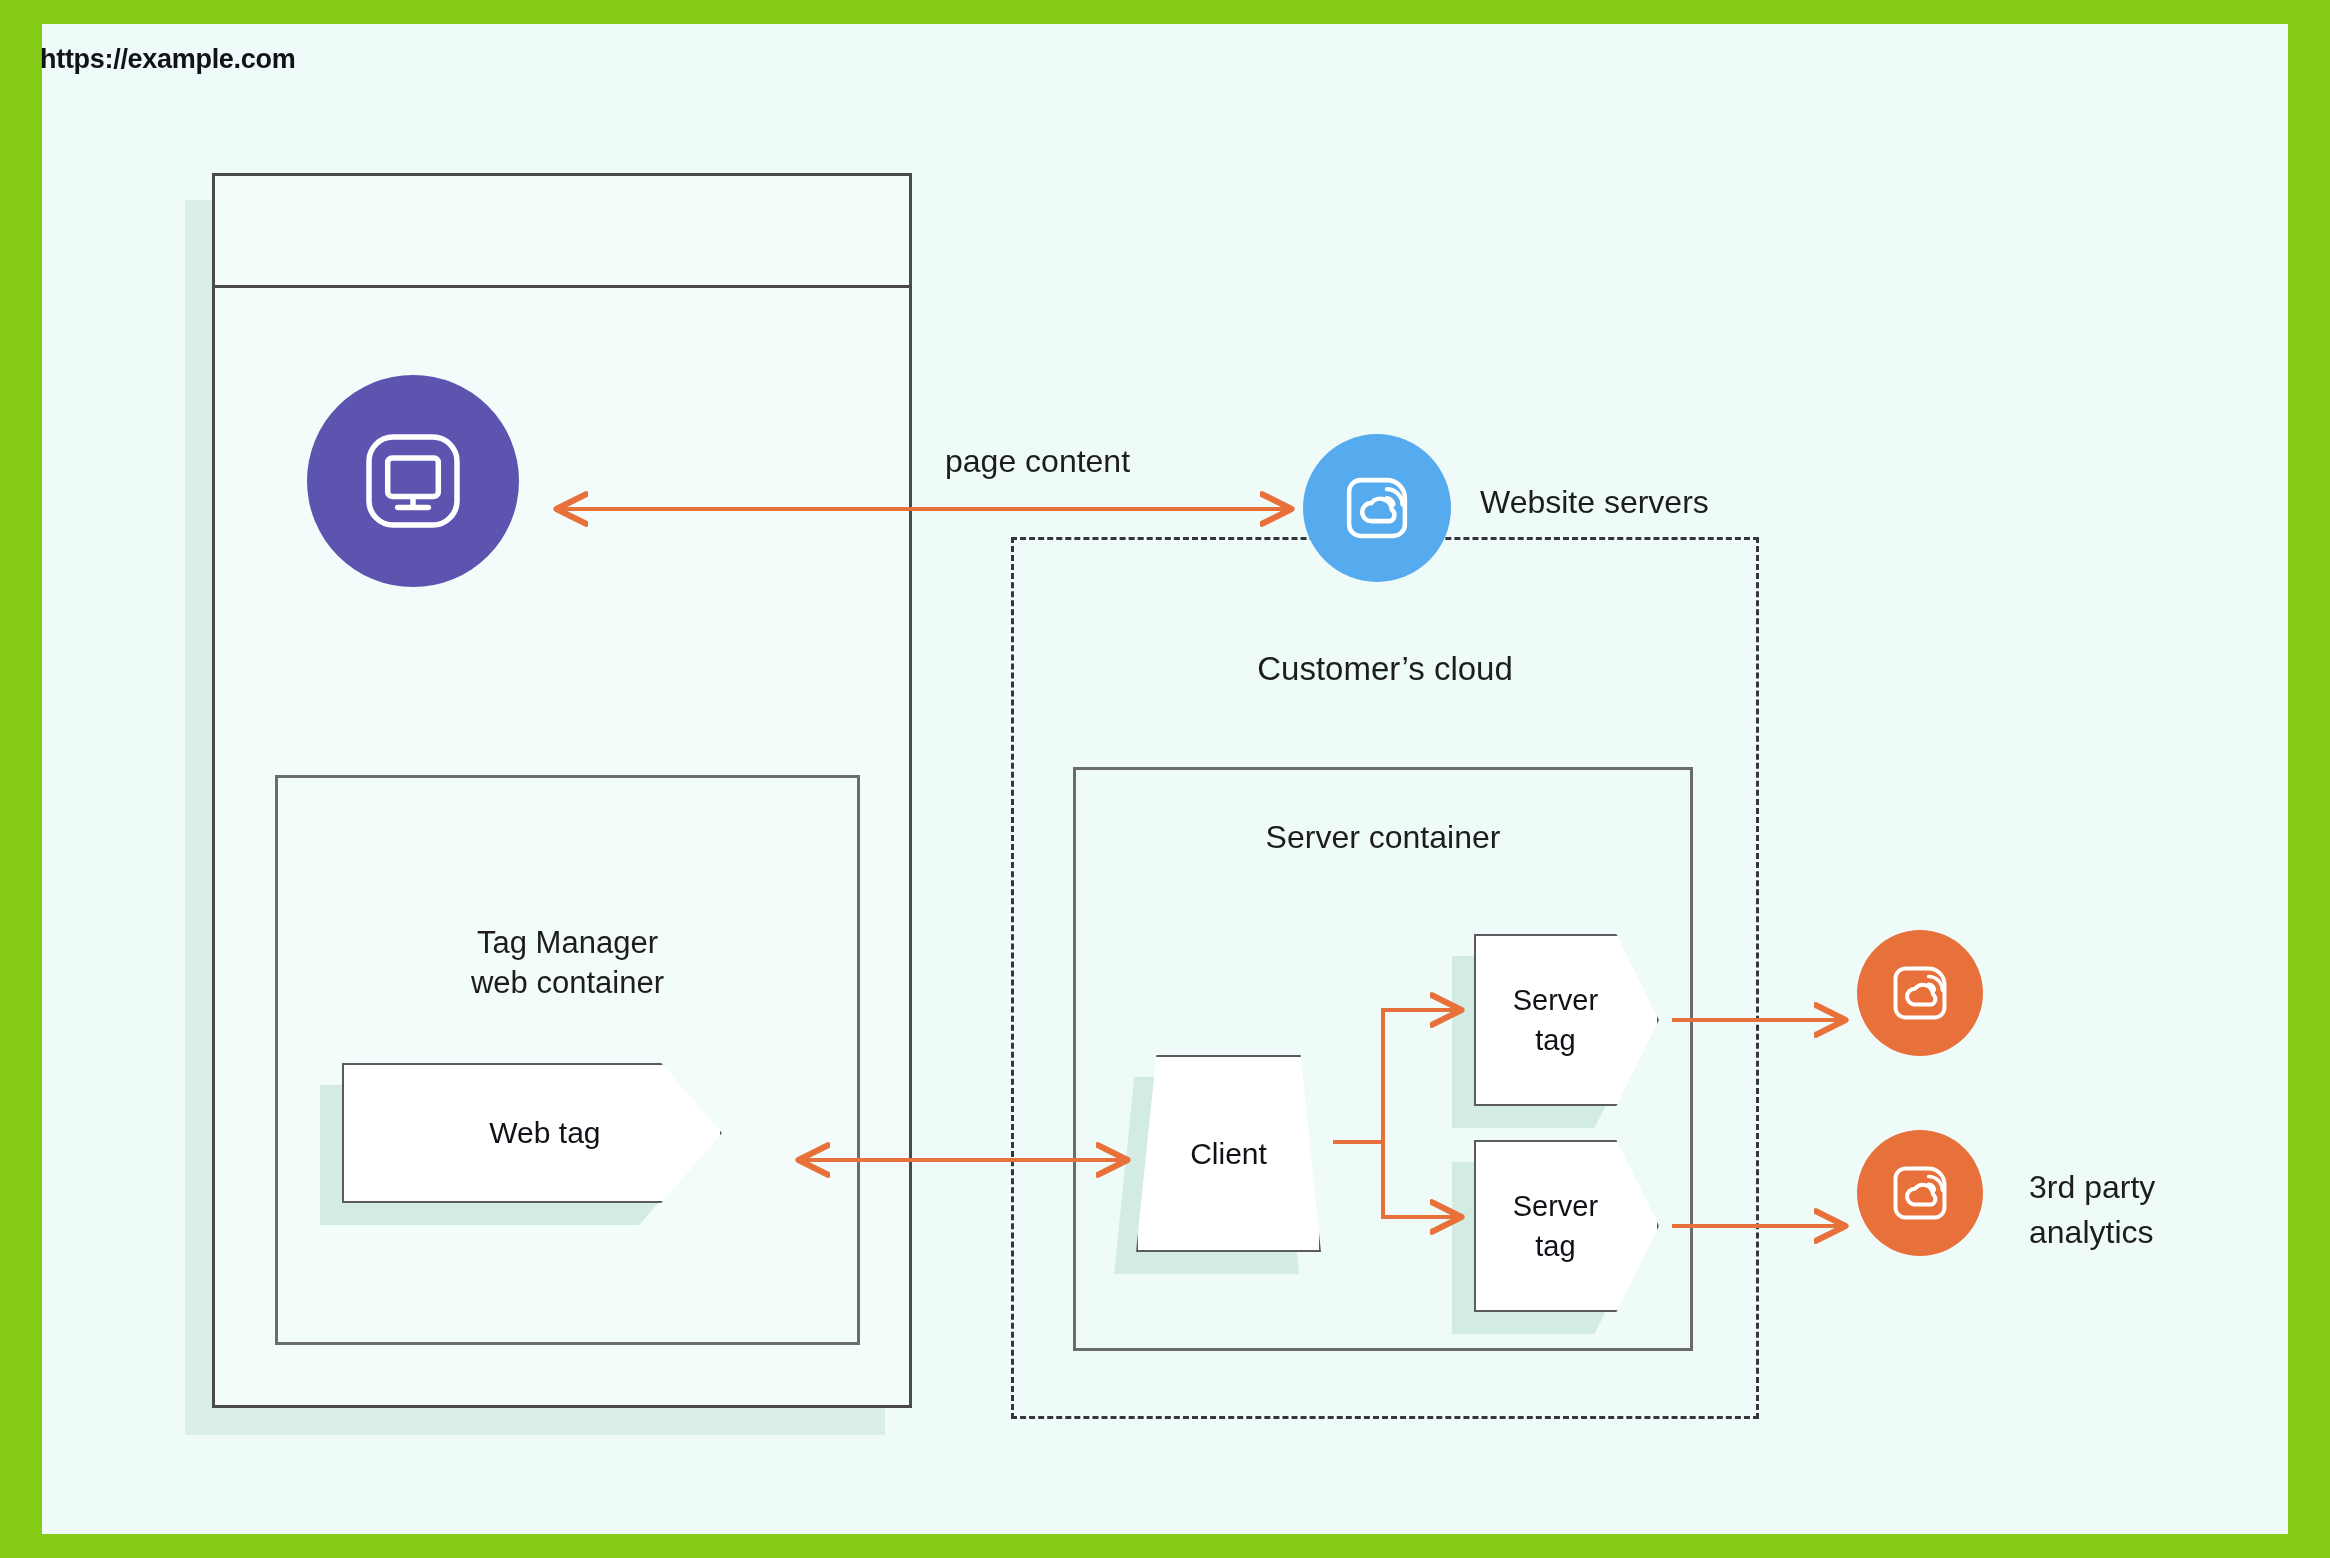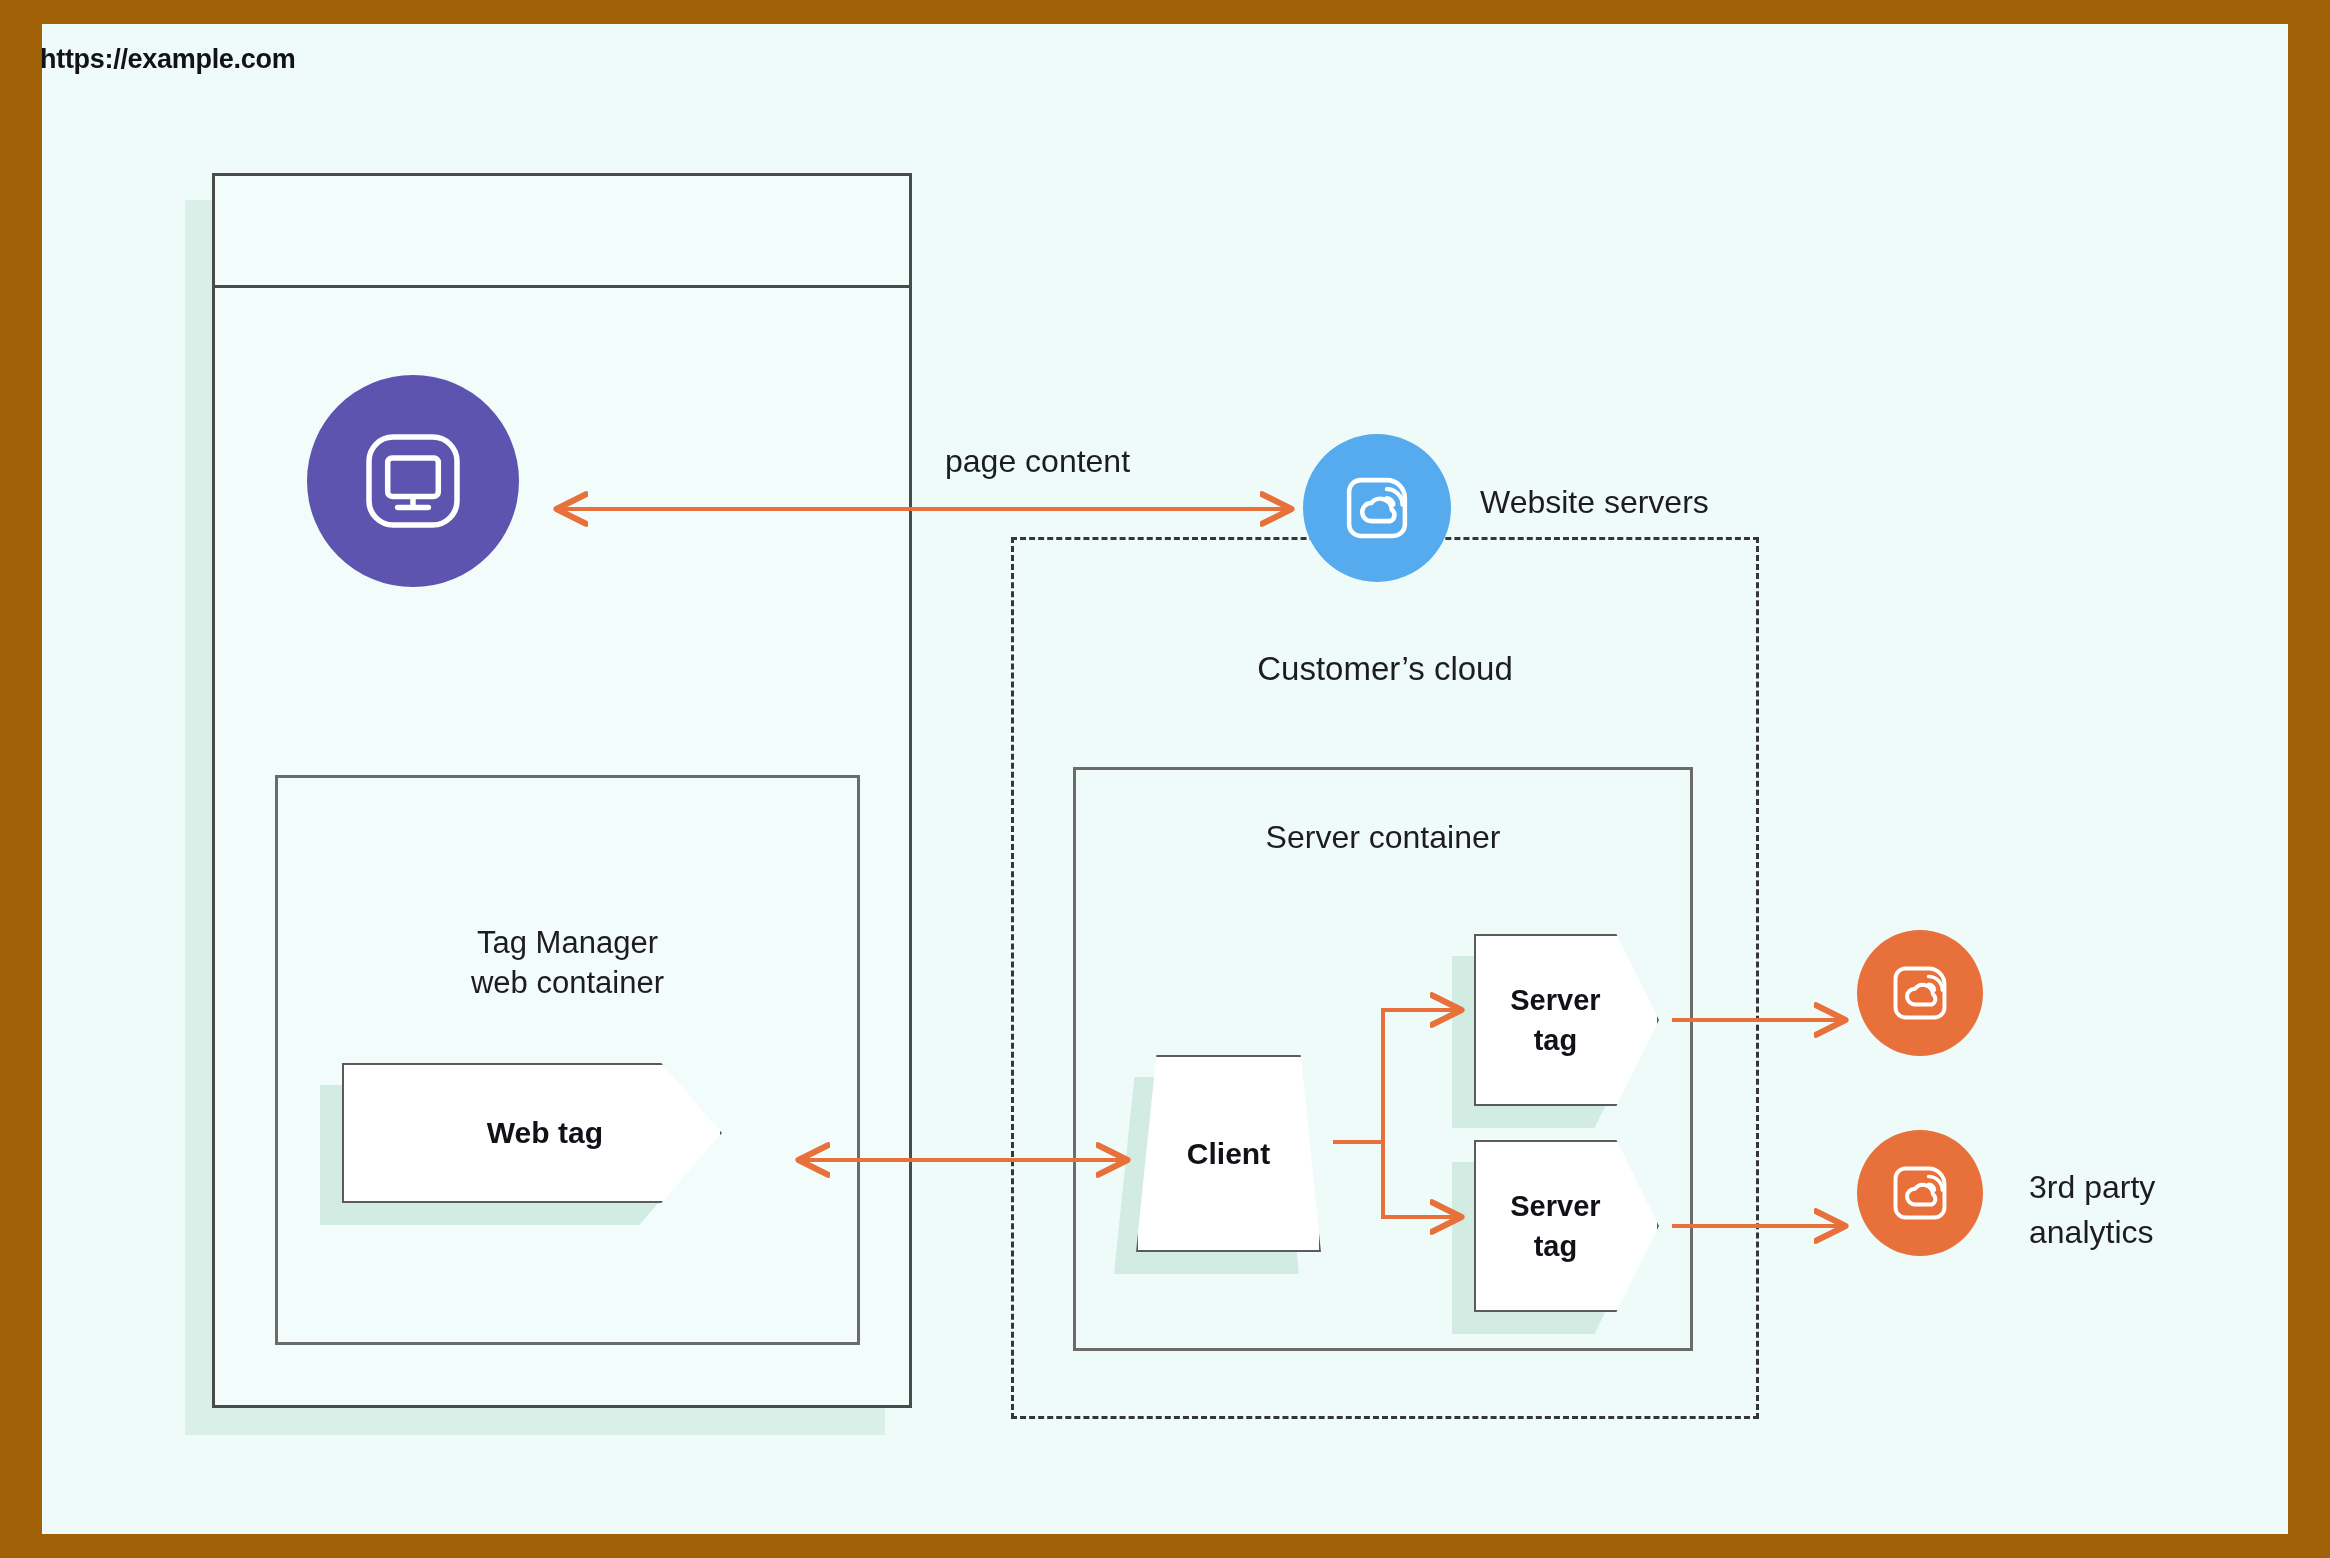--- a/index.html
+++ b/index.html
@@ -8,21 +8,21 @@
     padding: 0;
     background: #ffffff;
   }
   body {
     font-family: "Liberation Sans", sans-serif;
   }
   #stage {
     position: relative;
     width: 2330px;
     height: 1558px;
-    background: #a16207;
+    background: #84cc16;
     overflow: hidden;
   }
   
   #canvas {
     position: absolute;
     left: 42px;
     top: 24px;
     width: 2246px;
     height: 1510px;
     background: #effbf8;
@@ -213,21 +213,21 @@
   }
   .tagshape-text {
     position: absolute;
     left: 0; top: 0;
     width: 100%;
     height: 100%;
     display: flex;
     align-items: center;
     justify-content: center;
     text-align: center;
-    font-weight: 700;
+    font-weight: 400;
     color: #111118;
     line-height: 1.38;
   }
 
   
   .clip-tag { clip-path: polygon(0 0, 84% 0, 100% 50%, 84% 100%, 0 100%); }
   .clip-tag-sm { clip-path: polygon(0 0, 77% 0, 100% 50%, 77% 100%, 0 100%); }
   
   .clip-trap { clip-path: polygon(11% 0, 89% 0, 100% 100%, 0 100%); }
 

